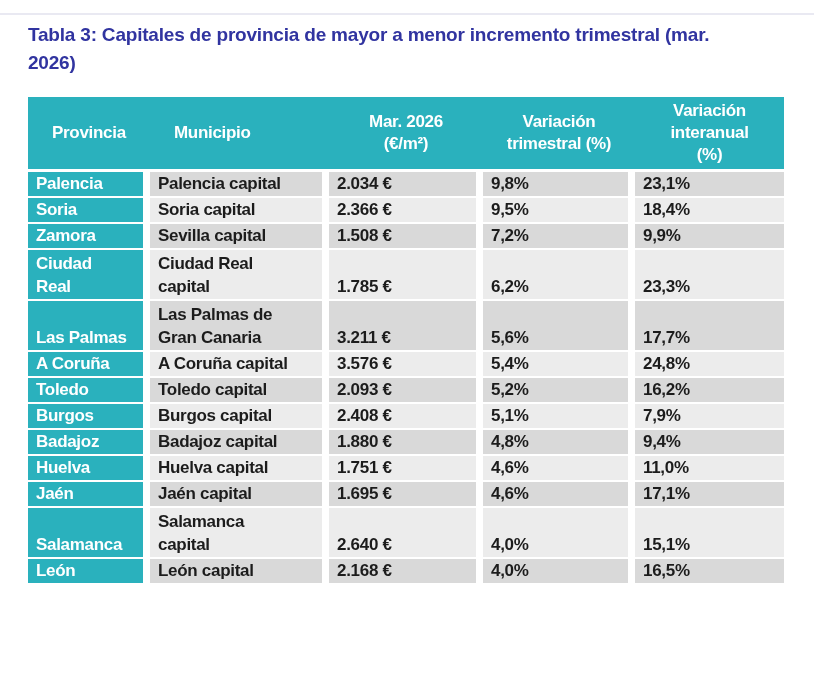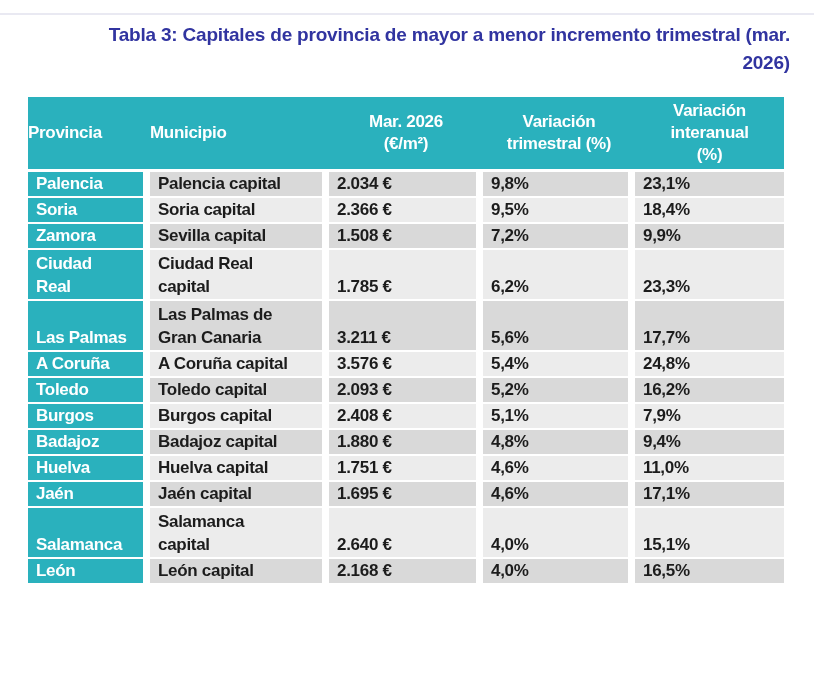--- a/index.html
+++ b/index.html
@@ -29,21 +29,20 @@
     position: absolute;
     left: 28px;
     top: 21px;
     width: 762px;
     font-size: 19px;
     font-weight: bold;
     line-height: 28px;
     color: #3134a0;
     letter-spacing: -0.2px;
     white-space: pre-line;
-    text-align: right;
   }
   table.data {
     position: absolute;
     left: 28px;
     top: 97px;
     width: 756px;
     table-layout: fixed;
     border-collapse: separate;
     border-spacing: 0;
     font-size: 17px;
@@ -61,21 +60,21 @@
     background: #2ab1bd;
     color: #ffffff;
     vertical-align: middle;
     line-height: 22px;
     border-bottom: 3px solid #ffffff;
     font-weight: bold;
     padding: 0 4px;
   }
   thead th.h0, thead th.h1 {
     text-align: left;
-    padding-left: 0;
+    padding-left: 24px;
   }
   thead th.h2, thead th.h3, thead th.h4 {
     text-align: center;
   }
   tbody tr { height: 21px; }
   tbody tr.tall { height: 51px; }
   tbody td {
     vertical-align: bottom;
     line-height: 23px;
     padding: 0 8px 1px 8px;

